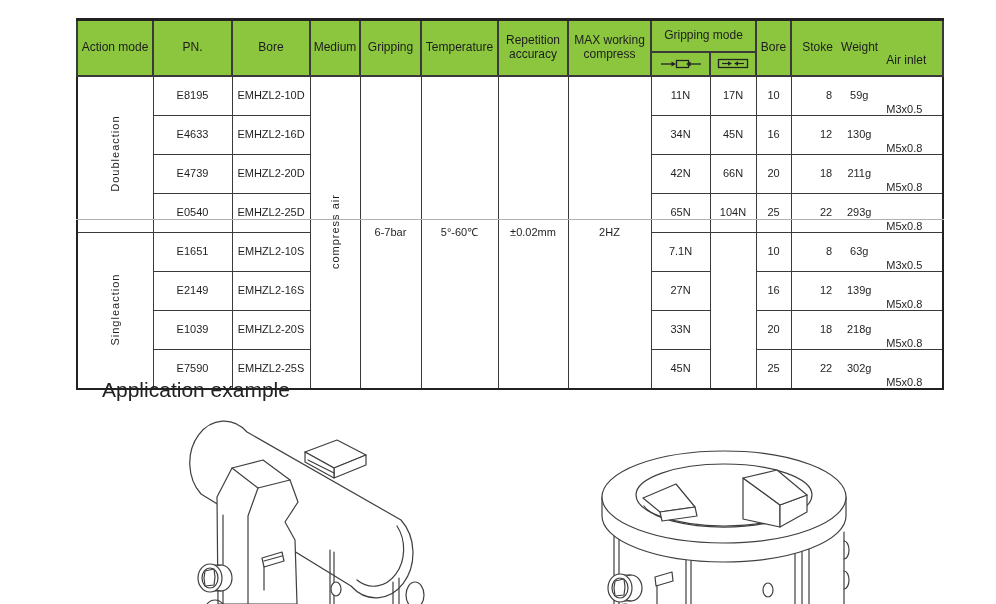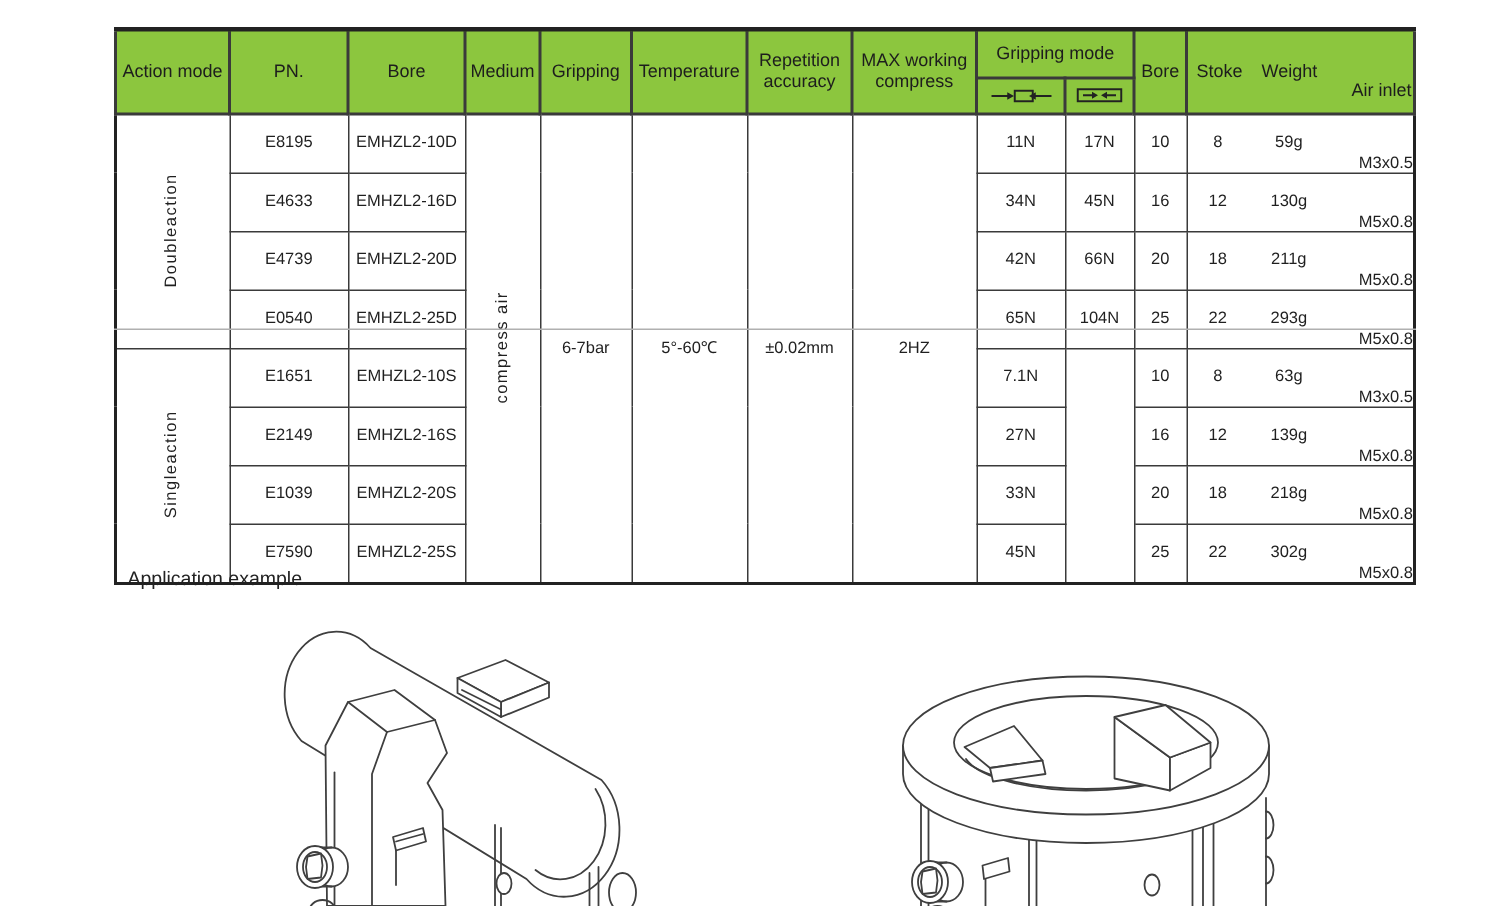--- a/index.html
+++ b/index.html
@@ -25,34 +25,34 @@
   .hrow1 { height:32px; }
   .hrow2 { height:24px; }
   .drow  { height:16px; }
   .cell-rot { vertical-align:middle; }
   .rot {
     transform:rotate(-90deg); letter-spacing:1px; font-size:11px;
     white-space:nowrap; display:flex; justify-content:center; align-items:center;
   }
   .rot span { display:block; text-align:center; line-height:1.2; }
   .swa-flex { display:flex; width:100%; align-items:center; }
-  .swa-flex .c1 { flex:0 0 27%; text-align:center; }
+  .swa-flex .c1 { flex:0 0 27%; text-align:right; }
   .swa-flex .c2 { flex:0 0 36%; }
-  .swa-flex .c3 { flex:0 0 37%; text-align:right;margin-top:27px; }
+  .swa-flex .c3 { flex:0 0 37%; text-align:left;margin-top:27px; }
   th .swa-flex { font-size:12px; }
   .icon-cell svg { display:block; margin:0 auto; }
 
   .under-rule {
     position:absolute; left:76px; top:219px; width:868px; height:1px;
     background:#b0b0b0;
   }
 
   
   .app-label {
-    position:absolute; left:85px; top:378px; font-size:13px; color:#222;
+    position:absolute; left:102px; top:378px; font-size:21px; color:#222;
   }
   .fig { position:absolute; }
   .fig svg { display:block; }
   .fig path, .fig ellipse, .fig line {
     stroke:#3f3f3f; stroke-width:1.2; fill:none;
     stroke-linejoin:round; stroke-linecap:round;
   }
   .fig .w { fill:#ffffff; }
 </style>
 </head>

